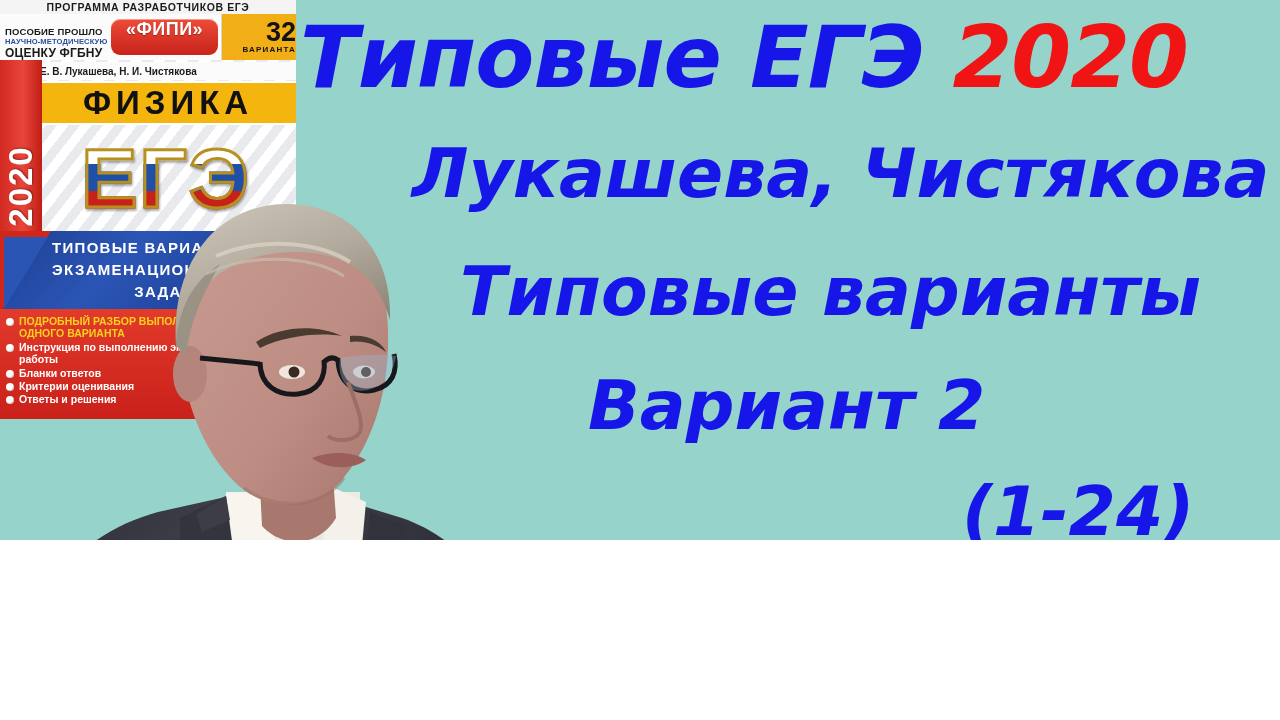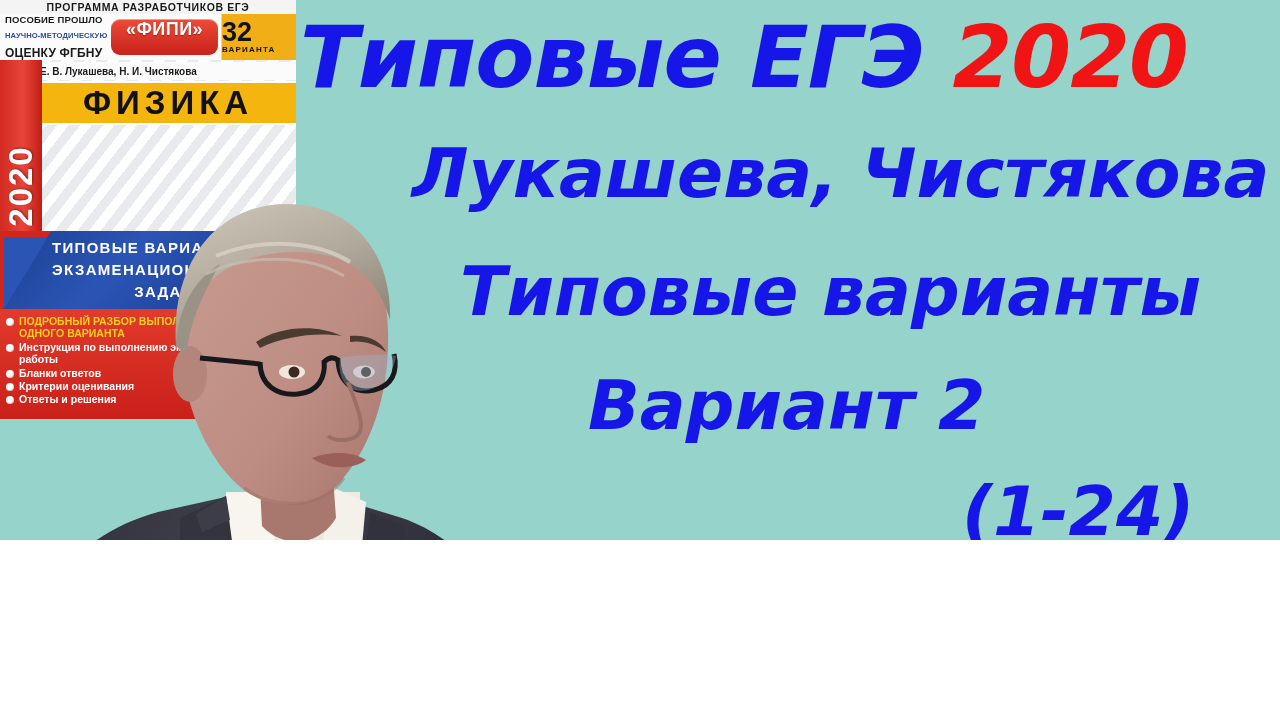--- a/index.html
+++ b/index.html
@@ -61,21 +61,21 @@
     position: absolute;
     left: 0; top: 14px; width: 100%; height: 46px;
     display: flex;
     align-items: stretch;
     background: #fbfbfb;
   }
   .fipi-left {
     width: 108px;
     display: flex;
     flex-direction: column;
-    justify-content: space-between;
+    justify-content: flex-end;
     align-items: flex-start;
     padding-left: 5px;
     box-sizing: border-box;
   }
   .fipi-left .l1 {
     font-size: 9.5px; font-weight: bold; color: #1a1a1a; letter-spacing: 0.2px;
   }
   .fipi-left .l2 {
     font-size: 7.6px; font-weight: bold; color: #2a4f9b; letter-spacing: 0.1px;
   }
@@ -91,21 +91,21 @@
     box-shadow: inset 0 1px 0 rgba(255,255,255,.45);
   }
   .fipi-badge span {
     color: #fff; font-weight: bold; font-size: 18px; letter-spacing: .5px;
     text-shadow: 0 1px 1px rgba(0,0,0,.35);
   }
   .var-badge {
     width: 74px;
     background: #f2ae17;
     display: flex; flex-direction: column;
-    align-items: flex-start; justify-content: center;
+    align-items: flex-end; justify-content: center;
     border-left: 1px solid #d6d6d6;
   }
   .var-badge .num { font-size: 27px; font-weight: bold; color: #121212; line-height: .95; }
   .var-badge .lbl { font-size: 8px; font-weight: bold; color: #121212; letter-spacing: 1.2px; }
 
   .authors {
     position: absolute;
     left: 40px; top: 62px; width: 256px; height: 18px;
     display: flex; align-items: center;
     background: #fbfbfb;
@@ -294,20 +294,23 @@
     </div>
 
     <div class="fizika-band">
       <span>ФИЗИКА</span>
     </div>
 
     <div class="spine">
       <div class="year">2020</div>
     </div>
 
+    <div class="ege-logo">
+      <div class="ege-text">ЕГЭ</div>
+    </div>
 
     <div class="tv-band">
       <div class="wedge"></div>
       <div class="wedge2"></div>
       <div class="tv-lines">
         <div class="l1">ТИПОВЫЕ ВАРИАНТЫ</div>
         <div class="l2">ЭКЗАМЕНАЦИОННЫХ</div>
         <div class="l3">ЗАДАНИЙ</div>
       </div>
     </div>

